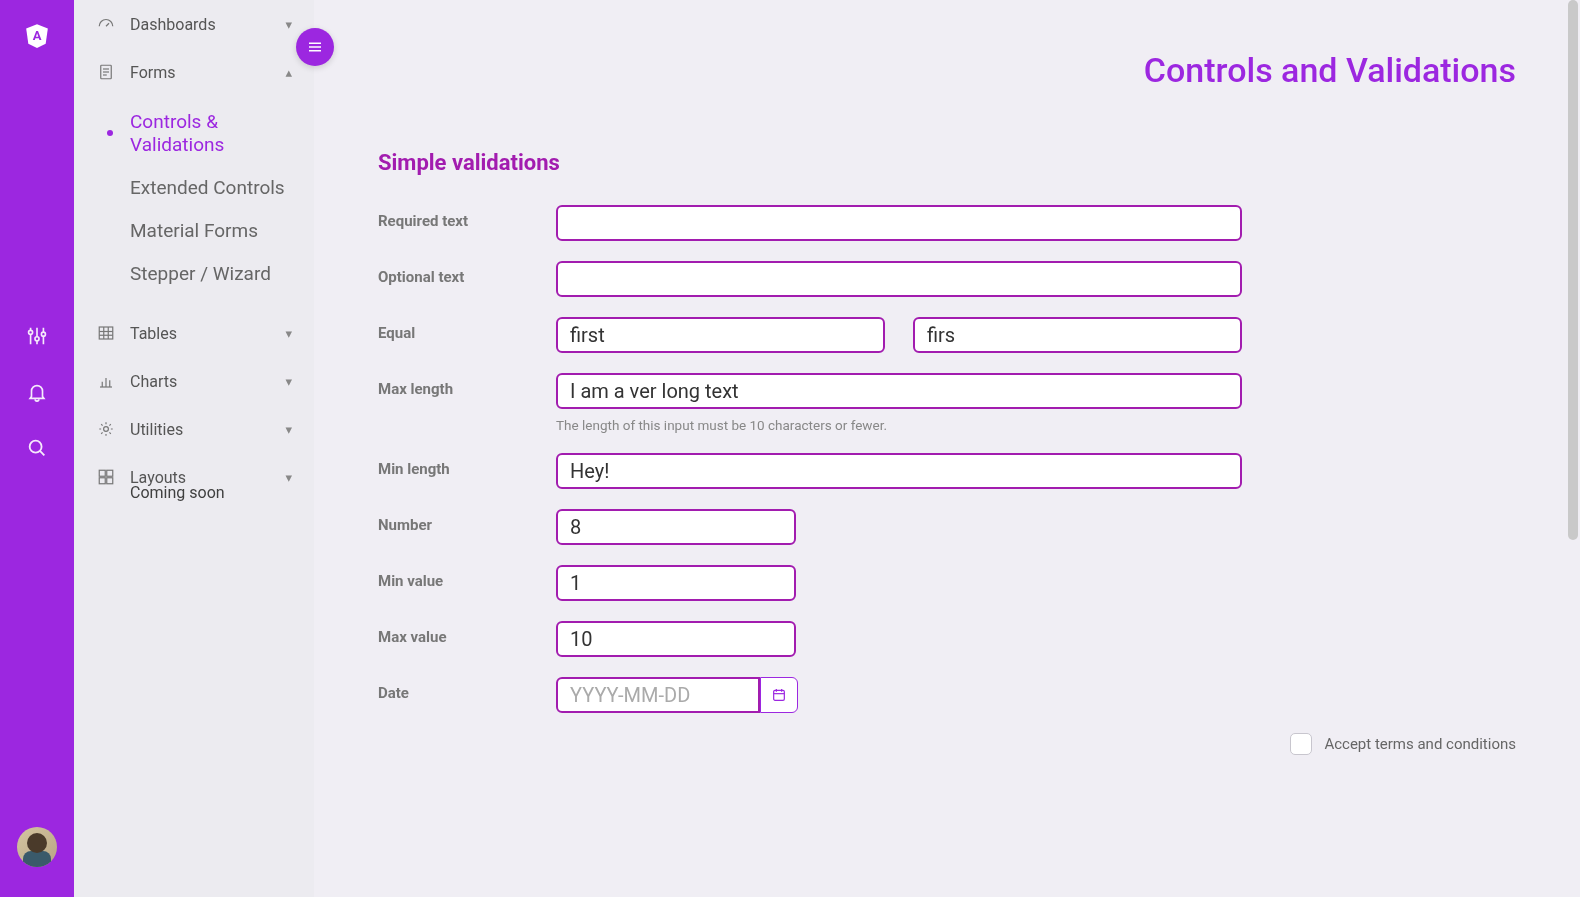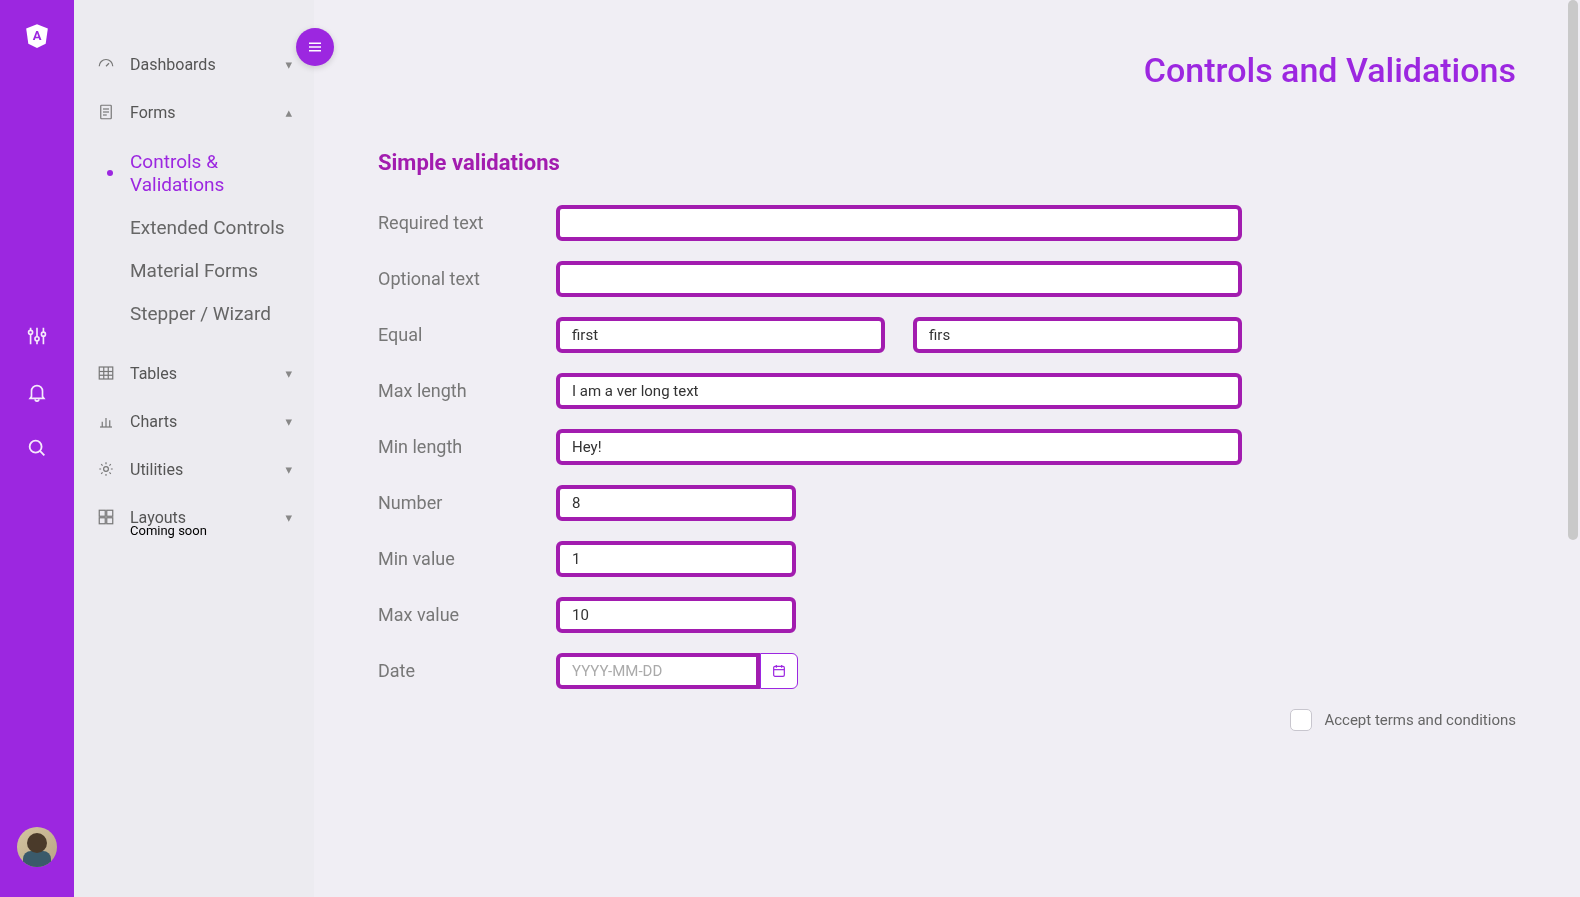--- a/index.html
+++ b/index.html
@@ -62,21 +62,20 @@
     background:#3a5a6a;
   }
 
   
   .sidenav {
     position: absolute;
     left: 74px; top: 0;
     width: 240px;
     height: 100%;
     background: #ecebf0;
-    padding-top: 40px;
   }
   .nav-item {
     display: flex;
     align-items: center;
     padding: 14px 22px;
     color: #555;
     font-size: 16px;
     cursor: pointer;
   }
   .nav-item .ico { width: 20px; height: 20px; margin-right: 14px; display:flex; align-items:center; justify-content:center; color:#777;}
@@ -99,22 +98,22 @@
   .nav-sub-item.active::before{
     content:"";
     position:absolute;
     left:-23px; top:50%;
     transform: translateY(-50%);
     width:6px; height:6px;
     border-radius:50%;
     background:#9c27e0;
   }
   .nav-caption {
-    font-size: 13px;
-    color: #000000;
+    font-size: 16px;
+    color: #404040;
     padding: 0 22px 0 56px;
     margin-top:-10px;
   }
 
   
   .ham {
     position: absolute;
     left: 296px;
     top: 28px;
     width: 38px; height: 38px;
@@ -149,35 +148,36 @@
   }
 
   .form-row {
     display: flex;
     align-items: flex-start;
     margin-bottom: 20px;
   }
   .form-label {
     width: 178px;
     color: #777;
-    font-size: 18px;
+    font-size: 15px;
     padding-top: 7px;
+    font-weight: bold;
   }
   .form-field { flex: 0 0 686px; display:flex; flex-direction:column; gap:8px;}
   .form-field.narrow { flex: 0 0 240px; }
   .form-field .pair { display:flex; gap:28px;}
   .form-field .pair .input { flex:1; }
 
   .input {
     width: 100%;
     height: 36px;
-    border: 4px solid #a21caf;
+    border: 2px solid #a21caf;
     border-radius: 6px;
     padding: 0 12px;
-    font-size: 15px;
+    font-size: 20px;
     color: #333;
     background: #fff;
     outline: none;
     font-family: inherit;
   }
   .input::placeholder { color: #aaa;}
   .help {
     font-size: 13.5px;
     color: #888;
   }
@@ -379,20 +379,21 @@
         <input class="input" value="first" style="">
         <input class="input" value="firs" style="">
       </div>
     </div>
   </div>
 
   <div class="form-row">
     <div class="form-label">Max length</div>
     <div class="form-field">
       <input class="input" value="I am a ver long text" style="">
+      <div class="help">The length of this input must be 10 characters or fewer.</div>
     </div>
   </div>
 
   <div class="form-row">
     <div class="form-label">Min length</div>
     <div class="form-field">
         <input class="input" value="Hey!" style="">
       </div>
   </div>
 

